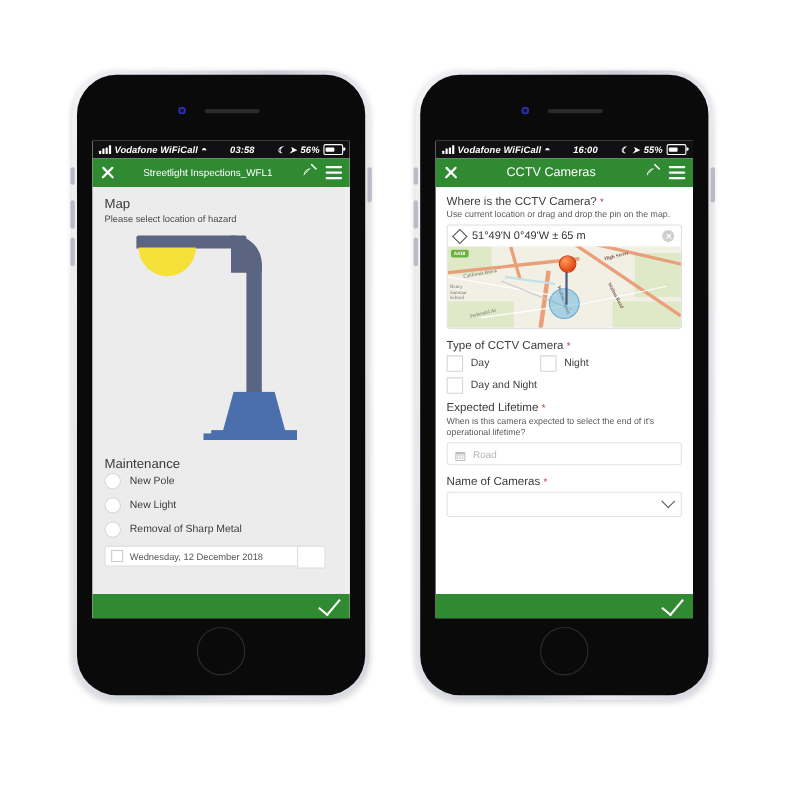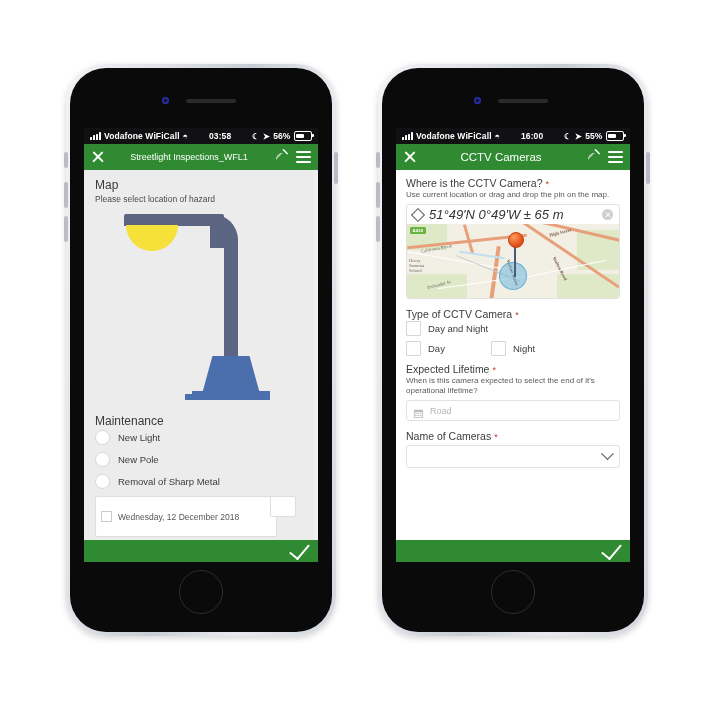--- a/index.html
+++ b/index.html
@@ -45,21 +45,21 @@
 
   
   .screen{
     position:absolute;left:18px;top:64px;width:234px;height:434px;
     background:#ffffff;overflow:hidden;
   }
 
   .statusbar{
     height:16px;background:#111113;color:#ffffff;
     display:flex;align-items:center;justify-content:space-between;
-    padding:0 6px;font-size:8.5px;font-weight:bold;letter-spacing:.1px;
+    padding:0 6px;font-size:8.5px;font-weight:bold;letter-spacing:.1px;font-style:italic;
   }
   .sb-left{display:flex;align-items:center;gap:3px;}
   .sb-right{display:flex;align-items:center;gap:3.5px;}
   .bars{display:flex;align-items:flex-end;gap:1px;height:8px;}
   .bars i{display:block;width:2px;background:#fff;border-radius:.5px;}
   .bars i:nth-child(1){height:3px;}
   .bars i:nth-child(2){height:5px;}
   .bars i:nth-child(3){height:6.5px;}
   .bars i:nth-child(4){height:8px;background:#fff;}
   .carrier{font-size:8.5px;}
@@ -109,38 +109,38 @@
   .lamp .arm{position:absolute;left:29px;top:6px;width:100px;height:12px;background:#5b6480;border-radius:2px 2px 0 0;}
   .lamp .bend2{position:absolute;left:115px;top:6px;width:28px;height:34px;background:#5b6480;border-top-right-radius:26px;}
   .lamp .post{position:absolute;left:129px;top:30px;width:14px;height:122px;background:#5b6480;}
   .lamp .bulb{position:absolute;left:31px;top:17px;width:52px;height:26px;background:#f6e03a;border-radius:0 0 26px 26px;}
   .lamp .base{position:absolute;left:107px;top:148px;width:58px;height:38px;background:#4b6fad;clip-path:polygon(18% 0,82% 0,100% 100%,0 100%);}
   .lamp .plinth{position:absolute;left:97px;top:183px;width:78px;height:9px;background:#4b6fad;}
   .lamp .plinth2{position:absolute;left:90px;top:186px;width:60px;height:6px;background:#4b6fad;}
 
   .date-field{
     display:flex;align-items:center;gap:6px;background:#fff;border:1px solid #dedede;
-    border-radius:2px;height:17px;padding:11px 5px;margin-top:3px;
+    border-radius:2px;height:17px;padding:0 5px;margin-top:3px;
   }
   .date-cb{width:9px;height:9px;border:1px solid #ccc;background:#fff;flex:0 0 auto;}
   .date-txt{font-size:8.5px;color:#555;white-space:nowrap;}
   .date-right{
     position:absolute;right:11px;width:24px;height:19px;background:#fff;border:1px solid #dedede;border-radius:2px;
   }
 
   
   .rf{position:absolute;inset:0;background:#fff;padding:7px 10px 0;}
   .q-label{font-size:10.5px;color:#3c3c3c;margin-bottom:1px;}
   .q-label .req{color:#c0392b;font-size:9px;}
   .q-help{font-size:8px;color:#5a5a5a;line-height:1.25;margin-bottom:4px;}
 
   .loc-box{border:1px solid #e0e0e0;border-radius:3px;background:#fff;overflow:hidden;}
   .loc-top{display:flex;align-items:center;gap:6px;height:19px;padding:0 6px;}
   .diamond{width:8px;height:8px;border:1.2px solid #555;transform:rotate(45deg);flex:0 0 auto;}
-  .loc-coord{font-size:13px;color:#333;flex:1;white-space:nowrap;font-style:italic;}
+  .loc-coord{font-size:10px;color:#333;flex:1;white-space:nowrap;}
   .clear-ico{
     width:11px;height:11px;border-radius:50%;background:#cfcfcf;position:relative;flex:0 0 auto;cursor:pointer;
   }
   .clear-ico::before,.clear-ico::after{
     content:"";position:absolute;left:50%;top:50%;width:6px;height:1.4px;background:#fff;
   }
   .clear-ico::before{transform:translate(-50%,-50%) rotate(45deg);}
   .clear-ico::after{transform:translate(-50%,-50%) rotate(-45deg);}
 
   .map{position:relative;height:74px;background:#f2efe4;overflow:hidden;}
@@ -270,25 +270,25 @@
             <div class="post"></div>
             <div class="base"></div>
             <div class="plinth"></div>
             <div class="plinth2"></div>
           </div>
 
           <div class="sec-title" style="margin-top:0">Maintenance</div>
 
           <div class="opt-row">
             <span class="radio"></span>
-            <span class="opt-label">New Light</span>
+            <span class="opt-label">New Pole</span>
           </div>
           <div class="opt-row">
             <span class="radio"></span>
-            <span class="opt-label">New Pole</span>
+            <span class="opt-label">New Light</span>
           </div>
           <div class="opt-row">
             <span class="radio"></span>
             <span class="opt-label">Removal of Sharp Metal</span>
           </div>
 
           <div style="position:relative">
             <div class="date-field" style="margin-right:30px">
               <span class="date-cb"></span>
               <span class="date-txt">Wednesday, 12 December 2018</span>
@@ -404,34 +404,34 @@
                 <div class="stick"></div>
                 <div class="head"></div>
               </div>
             </div>
           </div>
 
           <div class="q-label mt10">
             <span>Type of CCTV Camera</span>
             <span class="req">*</span>
           </div>
+          <div class="cb-row" style="margin-top:3px">
+            <span class="cb-item">
+              <span class="checkbox"></span>
+              <span class="cb-label">Day</span>
+            </span>
+            <span class="cb-item second">
+              <span class="checkbox"></span>
+              <span class="cb-label">Night</span>
+            </span>
+          </div>
           <div class="cb-row">
             <span class="cb-item">
               <span class="checkbox"></span>
               <span class="cb-label">Day and Night</span>
-            </span>
-          </div>
-          <div class="cb-row" style="margin-top:3px">
-            <span class="cb-item">
-              <span class="checkbox"></span>
-              <span class="cb-label">Day</span>
-            </span>
-            <span class="cb-item second">
-              <span class="checkbox"></span>
-              <span class="cb-label">Night</span>
             </span>
           </div>
 
           <div class="q-label mt7">
             <span>Expected Lifetime</span>
             <span class="req">*</span>
           </div>
           <div class="q-help">When is this camera expected to select the end of it's operational lifetime?</div>
           <div class="input-field">
             <span class="cal-ico">

